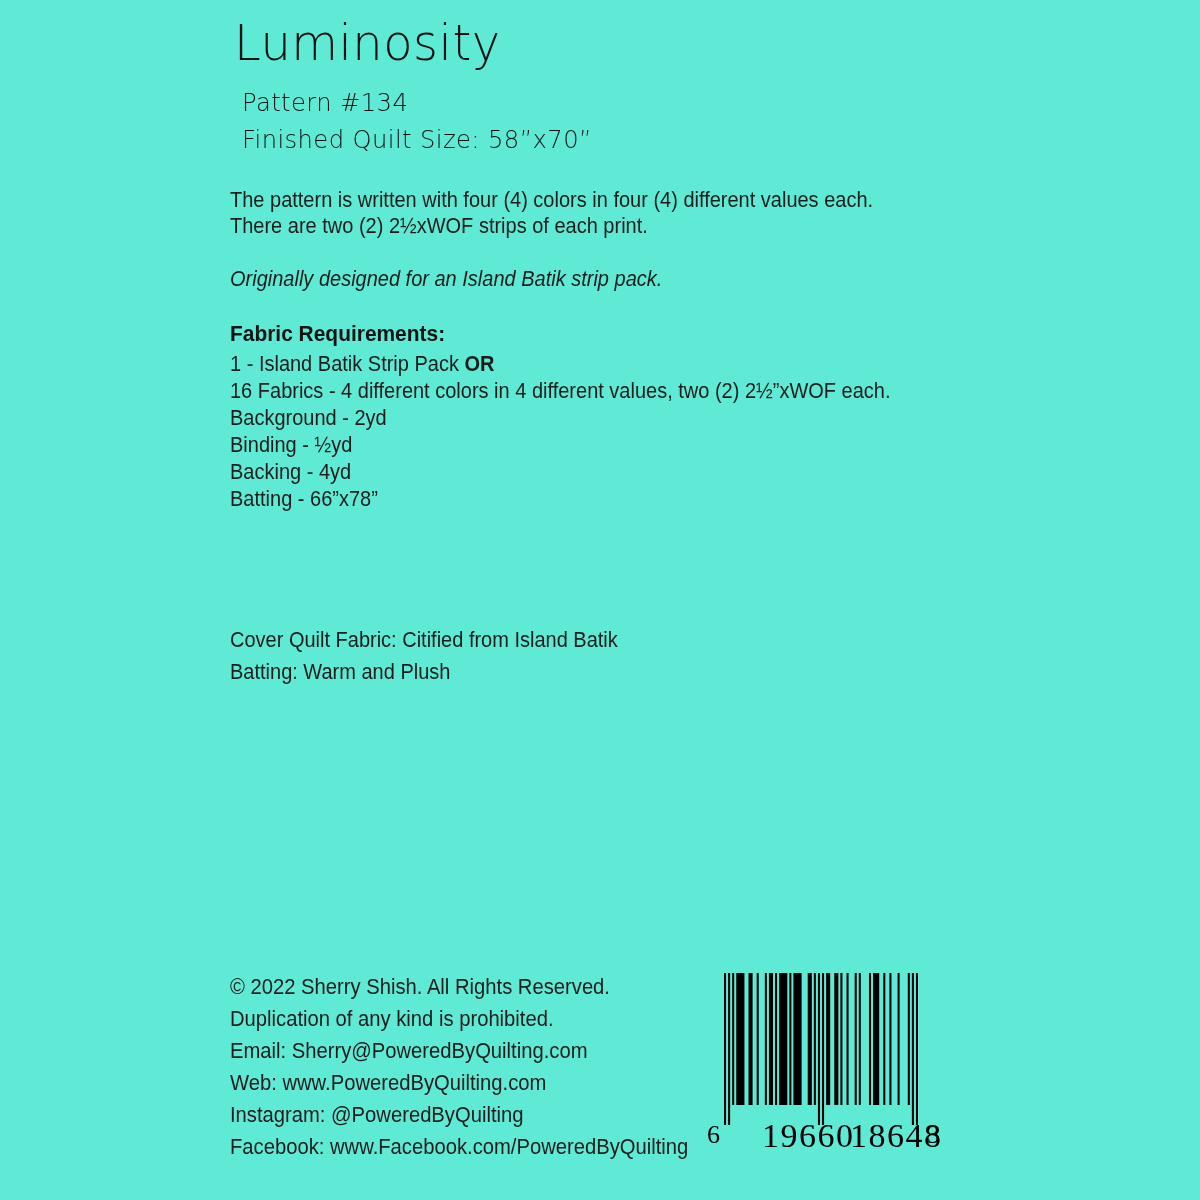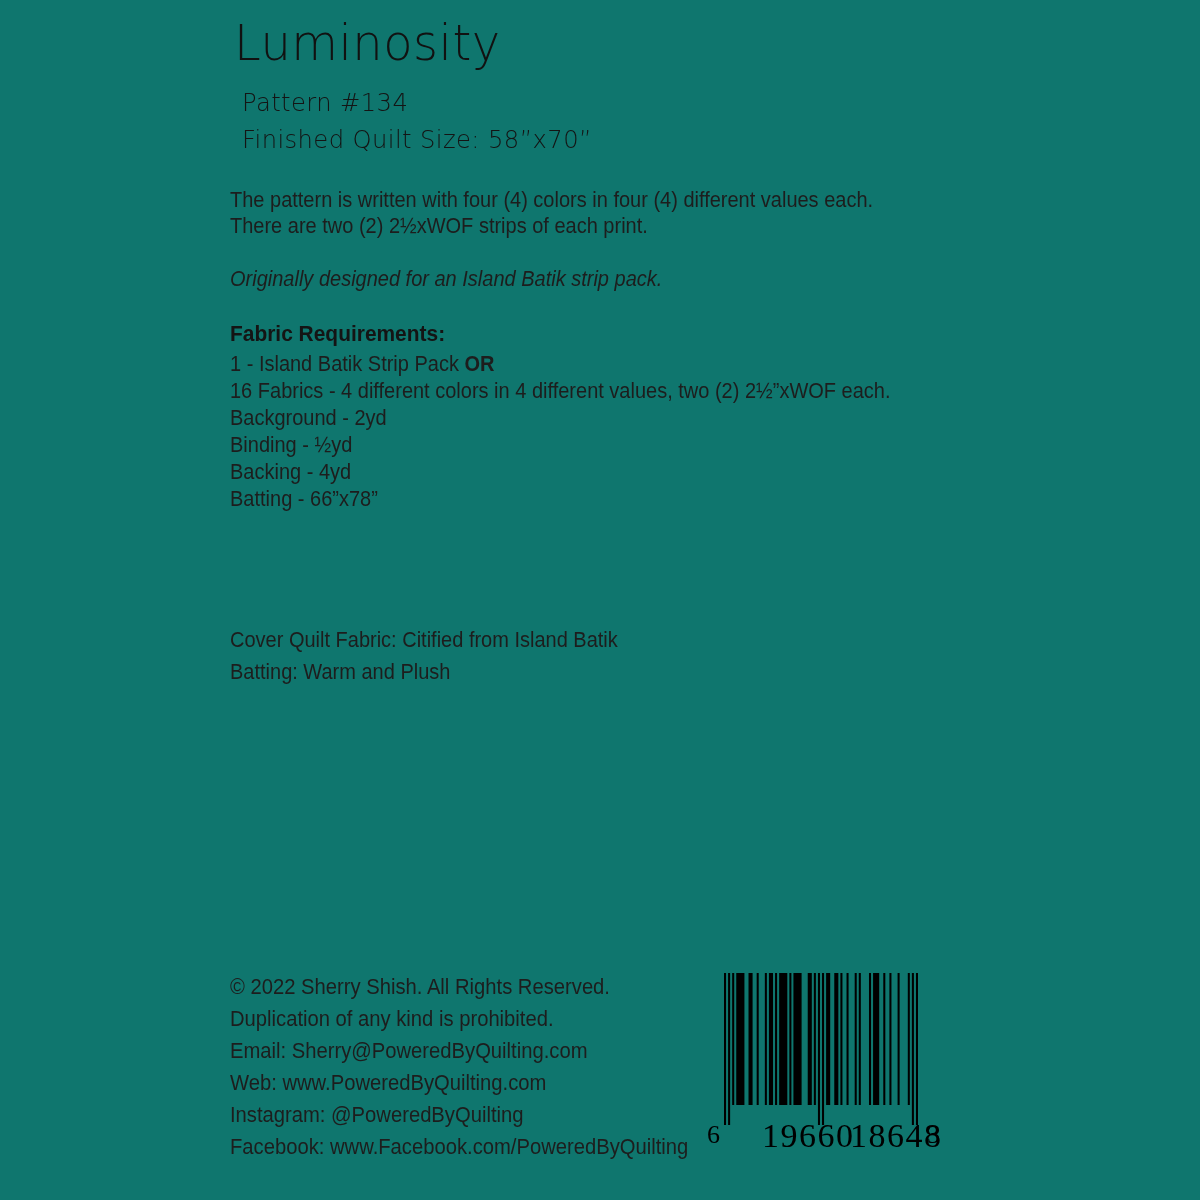--- a/index.html
+++ b/index.html
@@ -5,21 +5,21 @@
   html, body {
     margin: 0;
     padding: 0;
     background: #ffffff;
   }
 
   #page {
     position: relative;
     width: 1200px;
     height: 1200px;
-    background: #0f766e;
+    background: #5eead4;
     overflow: hidden;
     font-family: "Liberation Sans", sans-serif;
     -webkit-font-smoothing: antialiased;
   }
 
   
   .title {
     position: absolute;
     left: 234px;
     top: 14px;

